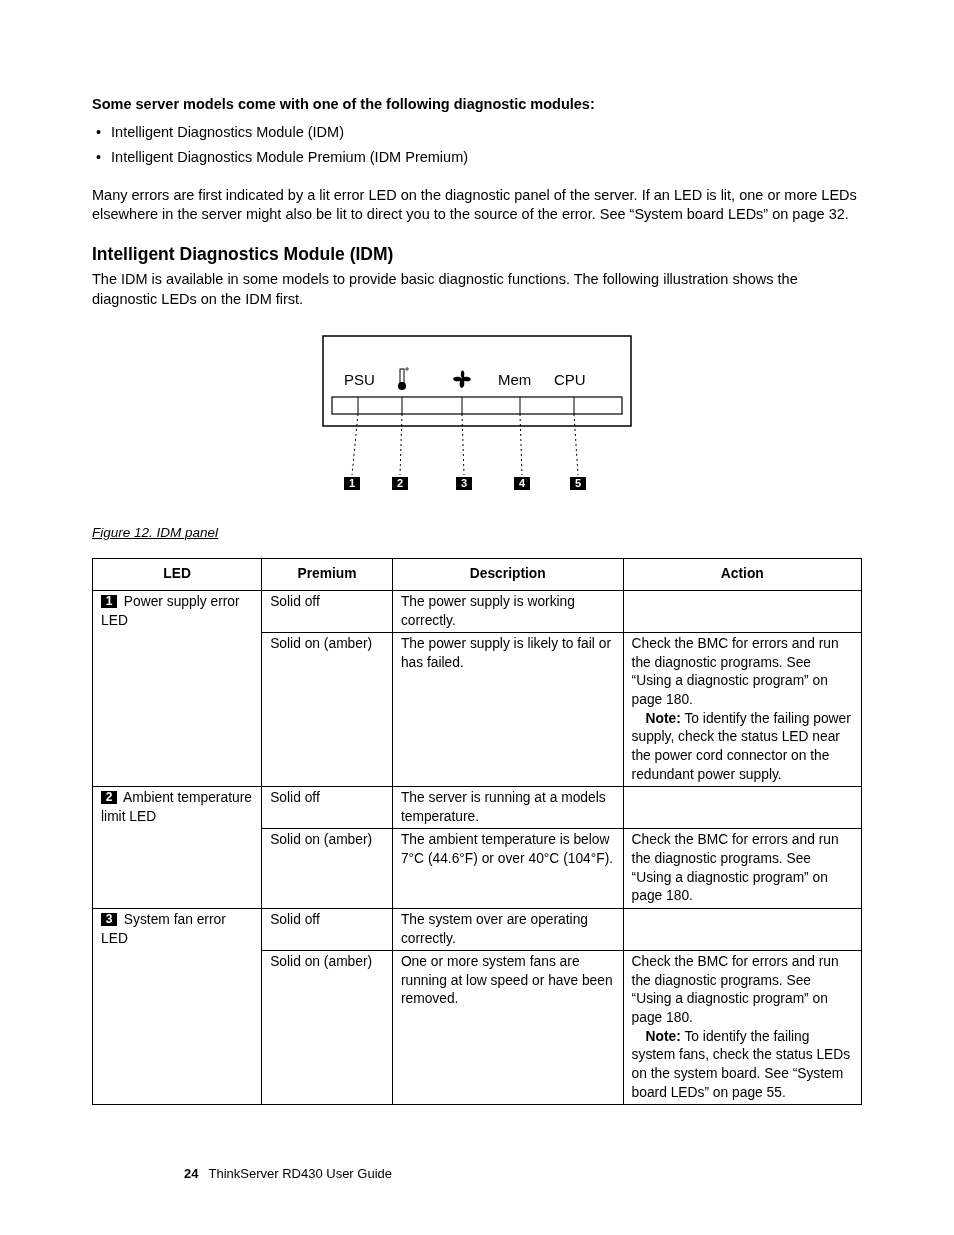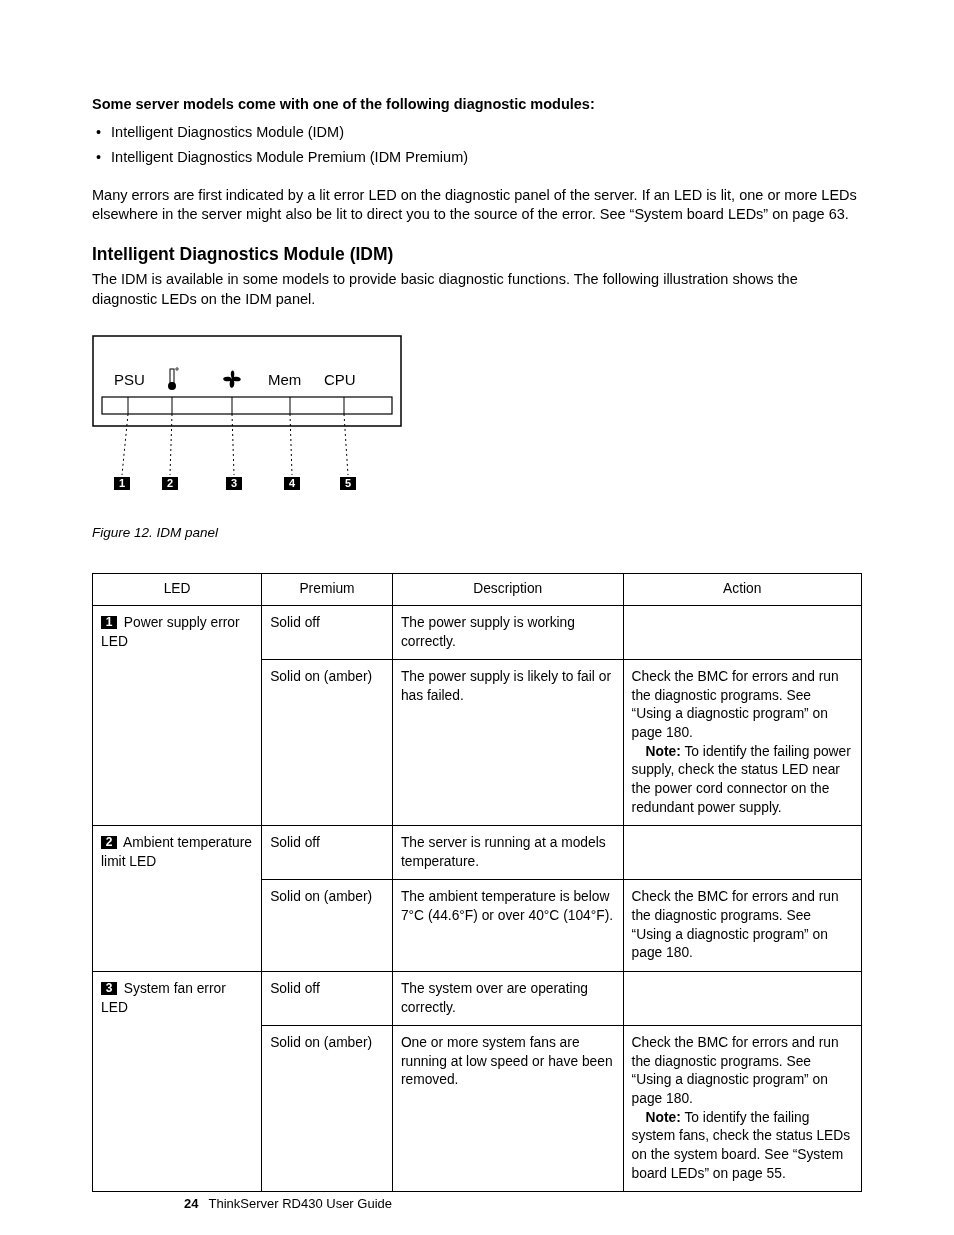--- a/index.html
+++ b/index.html
@@ -38,45 +38,47 @@
     }
     h2.section-heading {
       font-size: 17.5px;
       font-weight: bold;
       margin-bottom: 4px;
     }
     .heading-follow {
       margin-bottom: 18px;
     }
     .figure-wrap {
+      text-align: center;
       margin: 25px 0 14px 0;
       text-decoration: underline;
     }
     .figure-svg {
       display: inline-block;
     }
     .figure-caption {
       font-style: italic;
       font-size: 13.5px;
-      margin-bottom: 31px;
+      margin-bottom: 16px;
+      text-decoration: underline;
     }
     table.led-table {
       width: 100%;
       border-collapse: collapse;
       font-size: 13.8px;
     }
     table.led-table th,
     table.led-table td {
       border: 1px solid #000;
-      padding: 8px 8px;
+      padding: 2px 8px;
       text-align: left;
       vertical-align: top;
     }
     table.led-table th {
-      font-weight: normal;
+      font-weight: bold;
       text-align: center;
       padding: 6px 17px;
     }
     .callout-num {
       display: inline-block;
       background: #000;
       color: #fff;
       font-weight: bold;
       font-size: 12px;
       width: 16px;
@@ -85,21 +87,21 @@
       line-height: 13px;
       margin-right: 3px;
       vertical-align: 1px;
     }
     .note-label {
       font-weight: bold;
       margin-left: 14px;
     }
     .footer {
       position: absolute;
-      bottom: 27px;
+      bottom: 57px;
       left: 92px;
       font-size: 13px;
     }
     .footer .page-num {
       font-weight: bold;
       margin-right: 10px;
     }
     .page {
       position: relative;
       min-height: 1145px;
@@ -110,24 +112,24 @@
 
 <div class="page">
 
   <p class="intro-para">Some server models come with one of the following diagnostic modules:</p>
 
   <ul class="bullet-list">
     <li>Intelligent Diagnostics Module (IDM)</li>
     <li>Intelligent Diagnostics Module Premium (IDM Premium)</li>
   </ul>
 
-  <p class="para">Many errors are first indicated by a lit error LED on the diagnostic panel of the server. If an LED is lit, one or more LEDs elsewhere in the server might also be lit to direct you to the source of the error. See “System board LEDs” on page 63.</p>
+  <p class="para">Many errors are first indicated by a lit error LED on the diagnostic panel of the server. If an LED is lit, one or more LEDs elsewhere in the server might also be lit to direct you to the source of the error. See “System board LEDs” on page 32.</p>
 
   <h2 class="section-heading">Intelligent Diagnostics Module (IDM)</h2>
-  <p class="heading-follow">The IDM is available in some models to provide basic diagnostic functions. The following illustration shows the diagnostic LEDs on the IDM panel.</p>
+  <p class="heading-follow">The IDM is available in some models to provide basic diagnostic functions. The following illustration shows the diagnostic LEDs on the IDM first.</p>
 
   <div class="figure-wrap">
     <svg class="figure-svg" width="310" height="170" viewBox="0 0 310 170">
 
       <rect x="1" y="1" width="308" height="90" fill="none" stroke="#000" stroke-width="1.5"></rect>
 
       <rect x="10" y="62" width="290" height="17" fill="none" stroke="#000" stroke-width="1.2"></rect>
 
       <line x1="36" y1="62" x2="36" y2="79" stroke="#000"></line>
       <line x1="80" y1="62" x2="80" y2="79" stroke="#000"></line>

